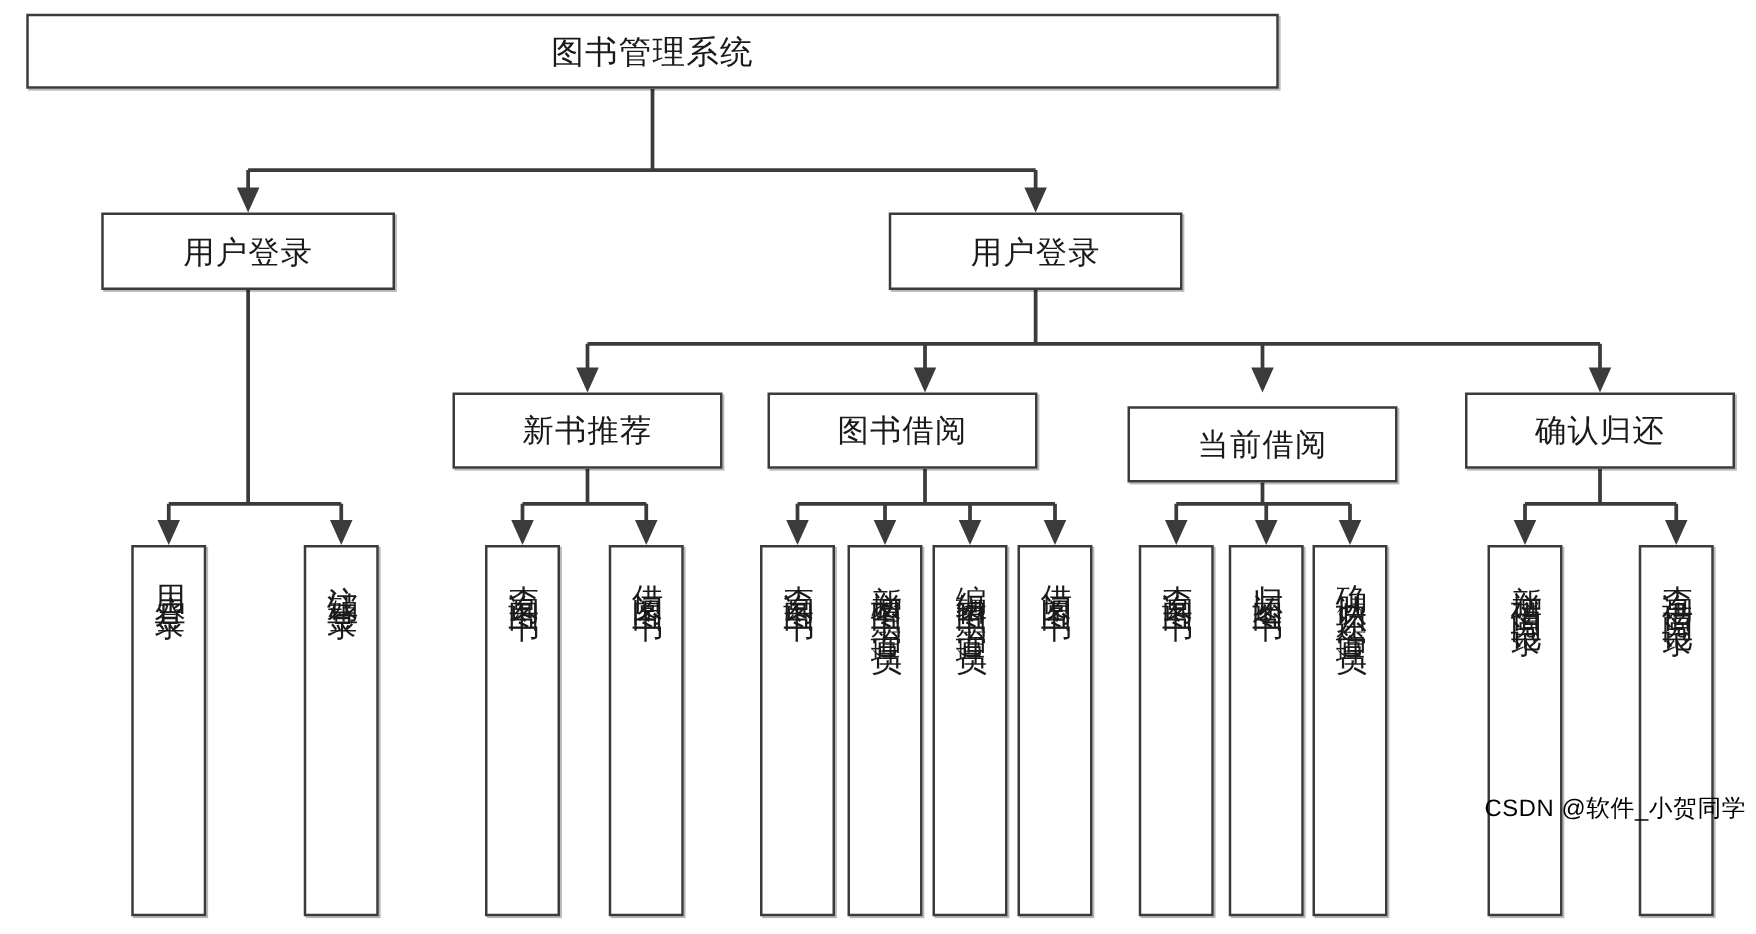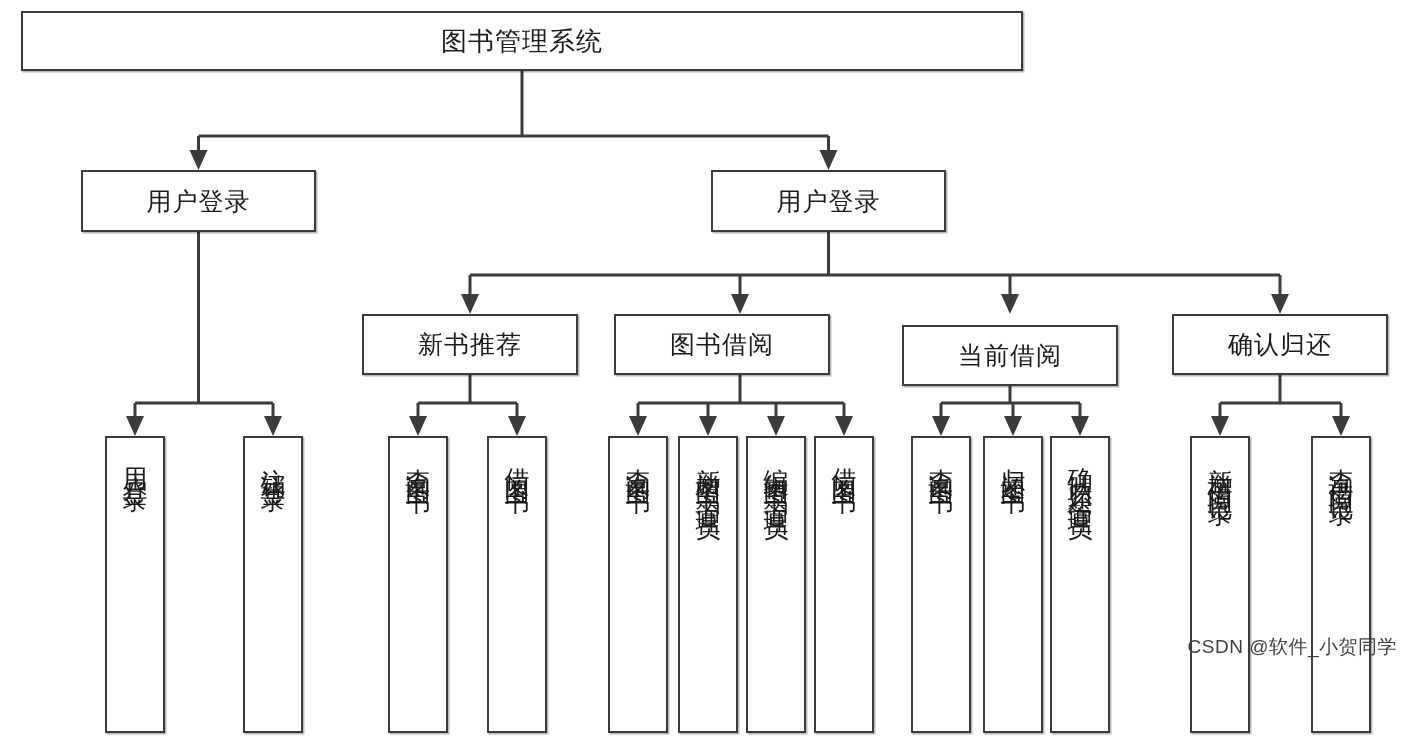--- a/index.html
+++ b/index.html
@@ -42,21 +42,21 @@
     line-height:1;
     white-space:nowrap;
     display:block;
   }
   #root-node{font-size:26px;}
   .wm{
     position:absolute;
     right:8px;
     bottom:6px;
     font-size:19px;
-    color:#404040;
+    color:#000000;
     letter-spacing:0.5px;
     white-space:nowrap;
     z-index:9;
     pointer-events:none;
   }
   svg.links{position:absolute;left:0;top:0;width:1405px;height:747px;z-index:1;}
   svg.links path,svg.links line{stroke:#3b3b3b;stroke-width:3;fill:none;}
   svg.links polygon{fill:#3b3b3b;}
 </style>
 </head>

